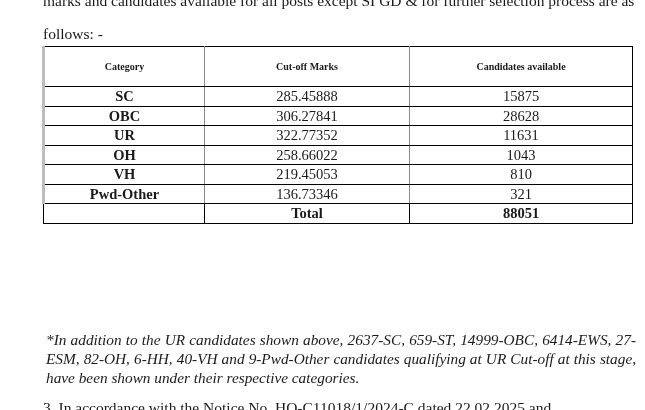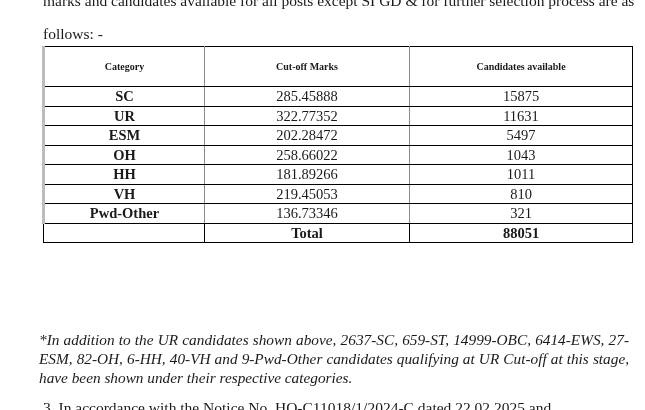--- a/index.html
+++ b/index.html
@@ -24,21 +24,21 @@
   }
   table.cutoff th { height: 39px; font-weight: bold; font-size: 10px; }
   table.cutoff td { height: 18.5px; line-height: 18px; margin-top: 32px; }
   table.cutoff td.cat { font-weight: bold; }
   table.cutoff tr td:first-child, table.cutoff tr th:first-child { border-left: 3px solid #bdbdbd; }
   table.cutoff tr td:last-child, table.cutoff tr th:last-child { border-right: 1.5px solid #000; }
   table.cutoff tr.total td { border-left: 1.5px solid #000; border-right: 1.5px solid #000; font-weight: bold; }
   table.cutoff tr.total td:first-child { border-left: 1.5px solid #000; }
   col.c1 { width: 161px; } col.c2 { width: 205px; } col.c3 { width: 223px; }
   #footnote {
-    position: absolute; left: 39px; top: 330px; width: 590px;
+    position: absolute; left: 46px; top: 330px; width: 590px;
     font-size: 15.3px; line-height: 19px; font-style: italic; text-align: justify;
   }
   #next-para { top: 398px; }
 </style>
 </head>
 <body>
 
 <div class="para" id="top-line">marks and candidates available for all posts except SI GD &amp; for further selection process are as</div>
 <div class="para" id="follows">follows: -</div>
 
@@ -55,38 +55,33 @@
       <th>Candidates available</th>
     </tr>
   </thead>
   <tbody>
     <tr>
         <td class="cat">SC</td>
         <td>285.45888</td>
         <td>15875</td>
       </tr>
     <tr>
+        <td class="cat">OBC</td>
+        <td>306.27841</td>
+        <td>28628</td>
+      </tr>
+    <tr>
         <td class="cat">UR</td>
         <td>322.77352</td>
         <td>11631</td>
       </tr>
     <tr>
-        <td class="cat">ESM</td>
-        <td>202.28472</td>
-        <td>5497</td>
-      </tr>
-    <tr>
         <td class="cat">OH</td>
         <td>258.66022</td>
         <td>1043</td>
-      </tr>
-    <tr>
-        <td class="cat">HH</td>
-        <td>181.89266</td>
-        <td>1011</td>
       </tr>
     <tr>
         <td class="cat">VH</td>
         <td>219.45053</td>
         <td>810</td>
       </tr>
     <tr>
         <td class="cat">Pwd-Other</td>
         <td>136.73346</td>
         <td>321</td>

